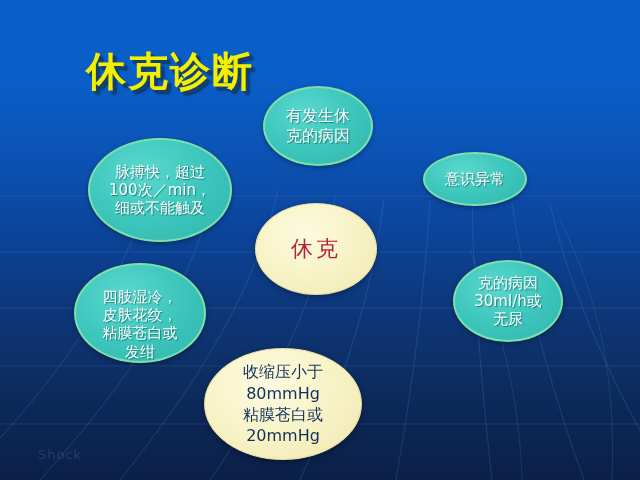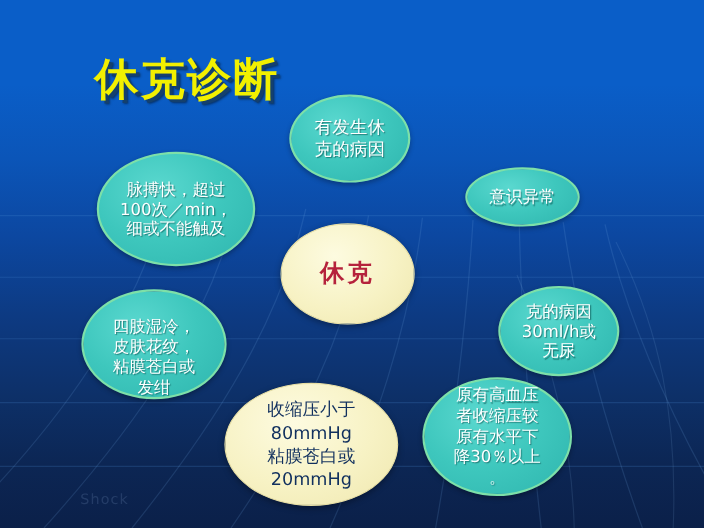--- a/index.html
+++ b/index.html
@@ -73,21 +73,21 @@
 
   .node.cream {
     background: radial-gradient(ellipse at 40% 32%, #fdfbe0 0%, #f7f2c4 55%, #efe7ae 100%);
     border: 1px solid #e8dfa4;
     color: #11305e;
     box-shadow: 0 2px 6px rgba(0,0,0,0.35);
   }
 
   .node.center {
     color: #b5223c;
-    font-weight: bold;
+    font-weight: normal;
     letter-spacing: 3px;
   }
 
   
   #node-cause      { left: 263px; top:  86px; width: 110px; height:  80px; font-size: 16px; }
   #node-pulse      { left:  88px; top: 138px; width: 144px; height: 104px; font-size: 15px; }
   #node-conscious  { left: 423px; top: 152px; width: 104px; height:  54px; font-size: 15px; }
   #node-center     { left: 255px; top: 203px; width: 122px; height:  92px; font-size: 22px; }
   #node-limbs      { left:  74px; top: 263px; width: 132px; height: 100px; font-size: 15px; align-items: flex-end; }
   #node-urine      { left: 453px; top: 260px; width: 110px; height:  82px; font-size: 15px; }
@@ -99,21 +99,20 @@
 
   #watermark {
     position: absolute;
     left: 38px;
     top: 447px;
     font-size: 13px;
     letter-spacing: 1px;
     color: rgba(160,195,235,0.16);
     font-family: "DejaVu Sans", "Liberation Sans", sans-serif;
     pointer-events: none;
-    margin-left: 35px;
   }
 </style>
 </head>
 <body>
 
 <div id="slide">
 
   <svg id="bg-globe" viewBox="0 0 640 480" preserveAspectRatio="none">
     <g stroke="#4f8fd8" stroke-width="1" fill="none" opacity="0.20">
       <line x1="0" y1="196" x2="640" y2="196"></line>
@@ -173,23 +172,16 @@
 无尿</span>
   </div>
 
   <div class="node cream" id="node-bp">
     <span class="txt">收缩压小于
 80mmHg
 粘膜苍白或
 20mmHg</span>
   </div>
 
-  <div class="node teal" id="node-hyper">
-    <span class="txt">原有高血压
-者收缩压较
-原有水平下
-降30％以上
-。</span>
-  </div>
 
   <div id="watermark">Shock</div>
 
 </div>
 
 </body></html>

